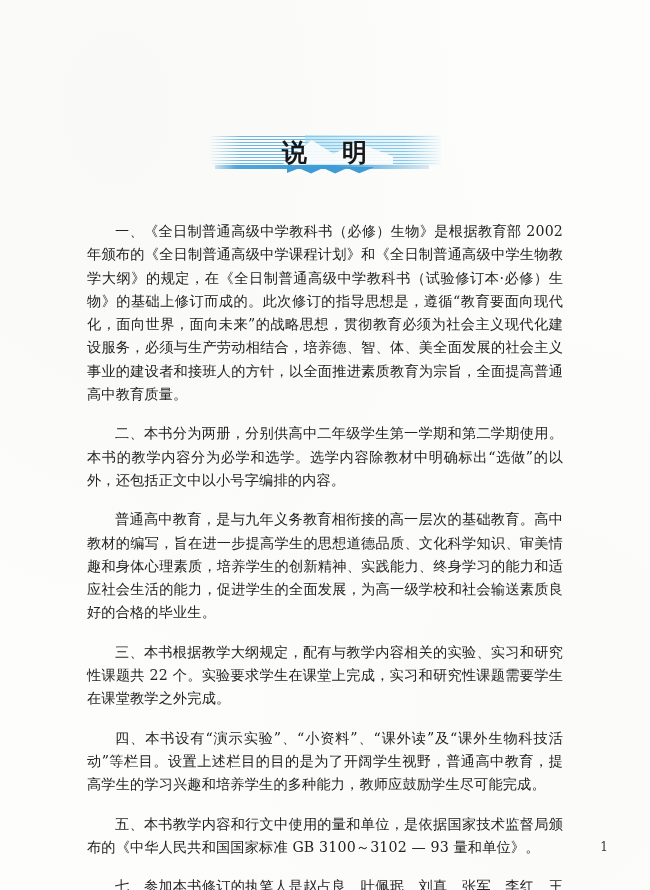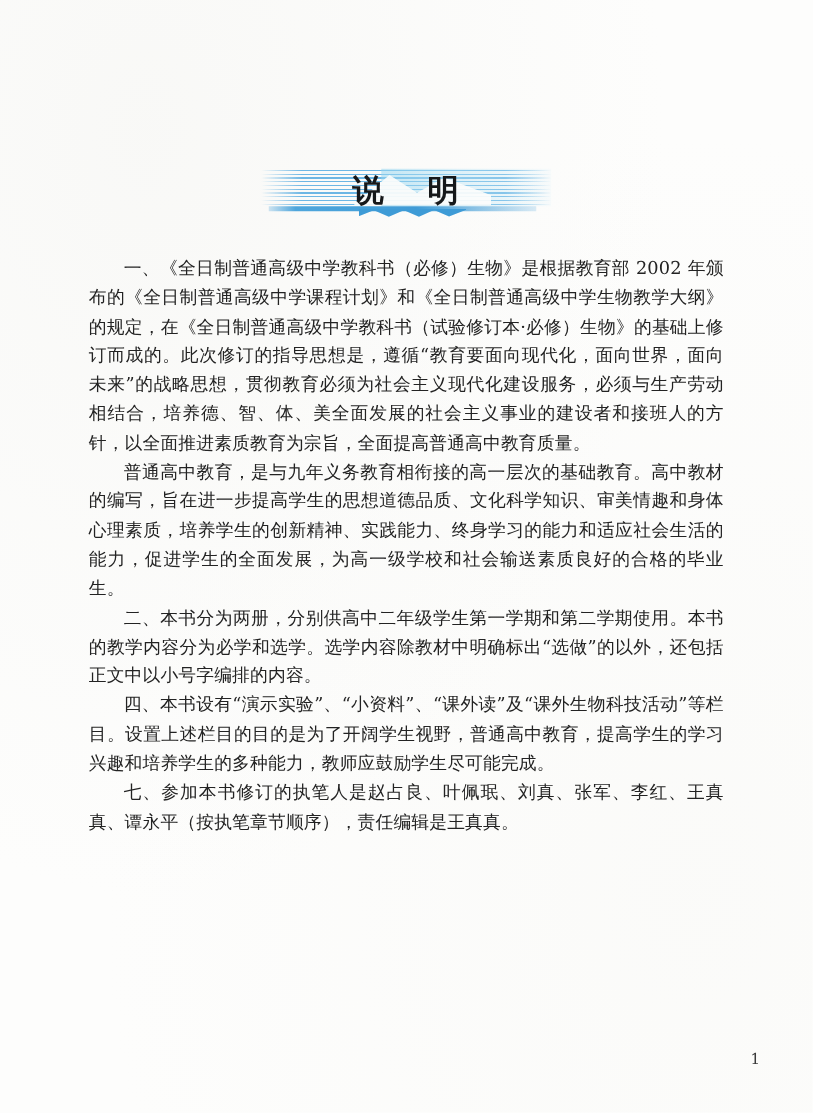--- a/index.html
+++ b/index.html
@@ -131,21 +131,21 @@
   }
 
   
   .body-text {
     position: absolute;
     left: 71px;
     top: 204px;
     width: 508px;
   }
   .para {
-    margin: 0;
+    margin: 16px;
     font-size: 14.2px;
     line-height: 23.3px;
     color: #232323;
     text-align: justify;
     text-justify: inter-character;
     text-indent: 28px;
     letter-spacing: 0.15px;
     word-break: break-all;
   }
 
@@ -173,22 +173,24 @@
       <div class="banner-zigzag"></div>
       <div class="banner-text">
         <span>说</span>
         <span>明</span>
       </div>
     </div>
   </div>
 
   <div class="body-text">
     <p class="para">一、《全日制普通高级中学教科书（必修）生物》是根据教育部 2002 年颁布的《全日制普通高级中学课程计划》和《全日制普通高级中学生物教学大纲》的规定，在《全日制普通高级中学教科书（试验修订本·必修）生物》的基础上修订而成的。此次修订的指导思想是，遵循“教育要面向现代化，面向世界，面向未来”的战略思想，贯彻教育必须为社会主义现代化建设服务，必须与生产劳动相结合，培养德、智、体、美全面发展的社会主义事业的建设者和接班人的方针，以全面推进素质教育为宗旨，全面提高普通高中教育质量。</p>
+    <p class="para">二、本书分为两册，分别供高中二年级学生第一学期和第二学期使用。本书的教学内容分为必学和选学。选学内容除教材中明确标出“选做”的以外，还包括正文中以小号字编排的内容。</p>
     <p class="para">普通高中教育，是与九年义务教育相衔接的高一层次的基础教育。高中教材的编写，旨在进一步提高学生的思想道德品质、文化科学知识、审美情趣和身体心理素质，培养学生的创新精神、实践能力、终身学习的能力和适应社会生活的能力，促进学生的全面发展，为高一级学校和社会输送素质良好的合格的毕业生。</p>
-    <p class="para">二、本书分为两册，分别供高中二年级学生第一学期和第二学期使用。本书的教学内容分为必学和选学。选学内容除教材中明确标出“选做”的以外，还包括正文中以小号字编排的内容。</p>
+    <p class="para">三、本书根据教学大纲规定，配有与教学内容相关的实验、实习和研究性课题共 22 个。实验要求学生在课堂上完成，实习和研究性课题需要学生在课堂教学之外完成。</p>
     <p class="para">四、本书设有“演示实验”、“小资料”、“课外读”及“课外生物科技活动”等栏目。设置上述栏目的目的是为了开阔学生视野，普通高中教育，提高学生的学习兴趣和培养学生的多种能力，教师应鼓励学生尽可能完成。</p>
+    <p class="para">五、本书教学内容和行文中使用的量和单位，是依据国家技术监督局颁布的《中华人民共和国国家标准 GB 3100～3102 — 93 量和单位》。</p>
     <p class="para">七、参加本书修订的执笔人是赵占良、叶佩珉、刘真、张军、李红、王真真、谭永平（按执笔章节顺序），责任编辑是王真真。</p>
 
   </div>
 
   <div class="folio">1</div>
 
 </div>
 
 </body></html>

